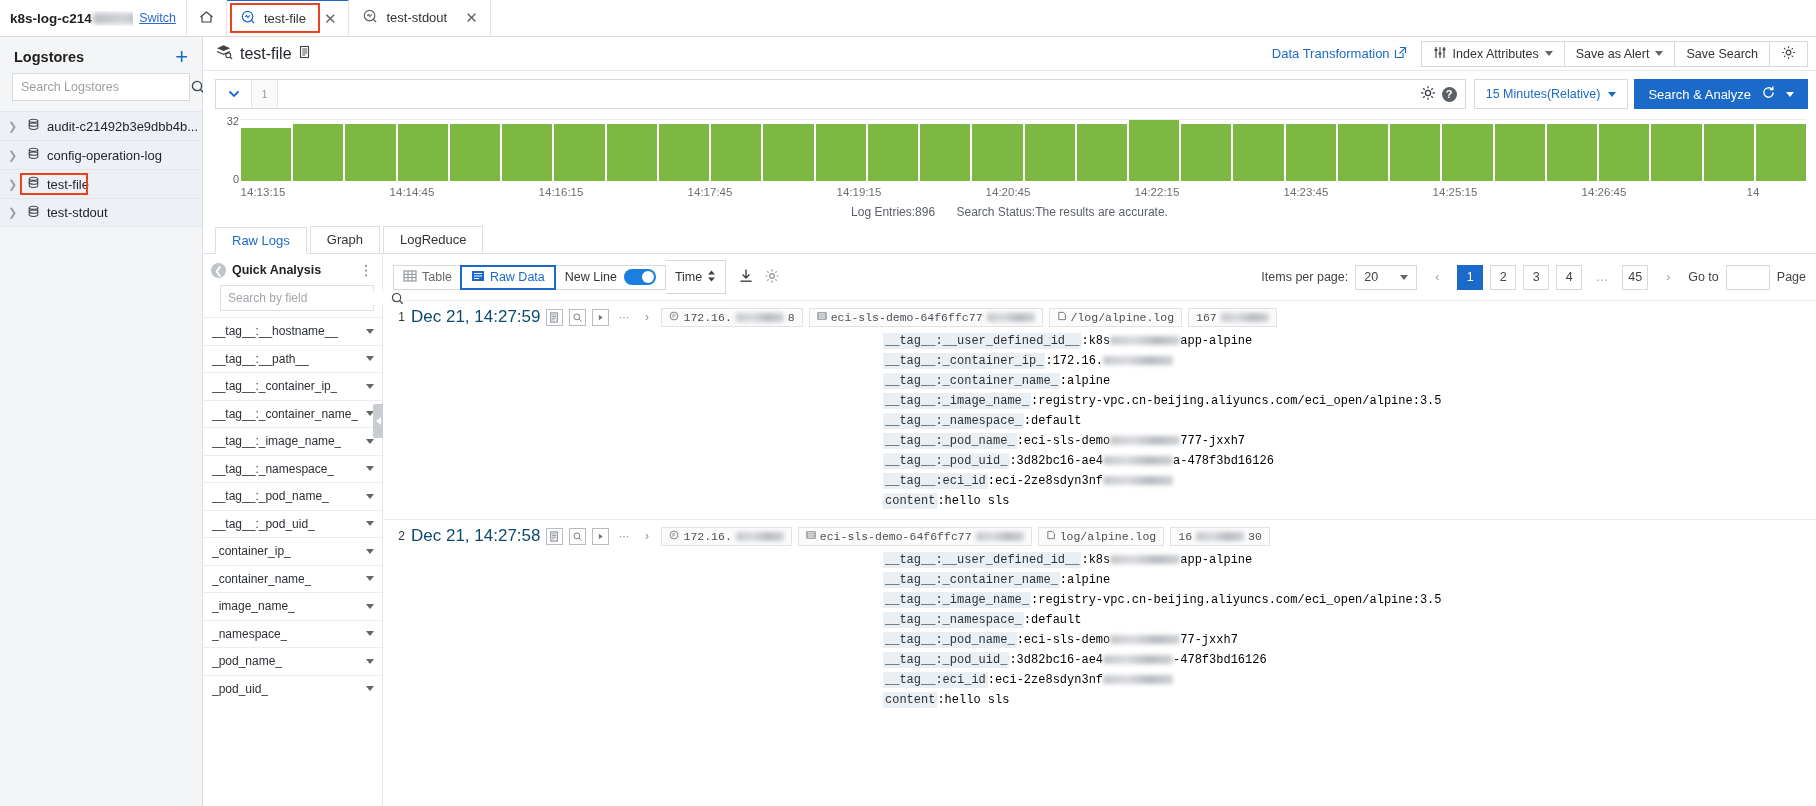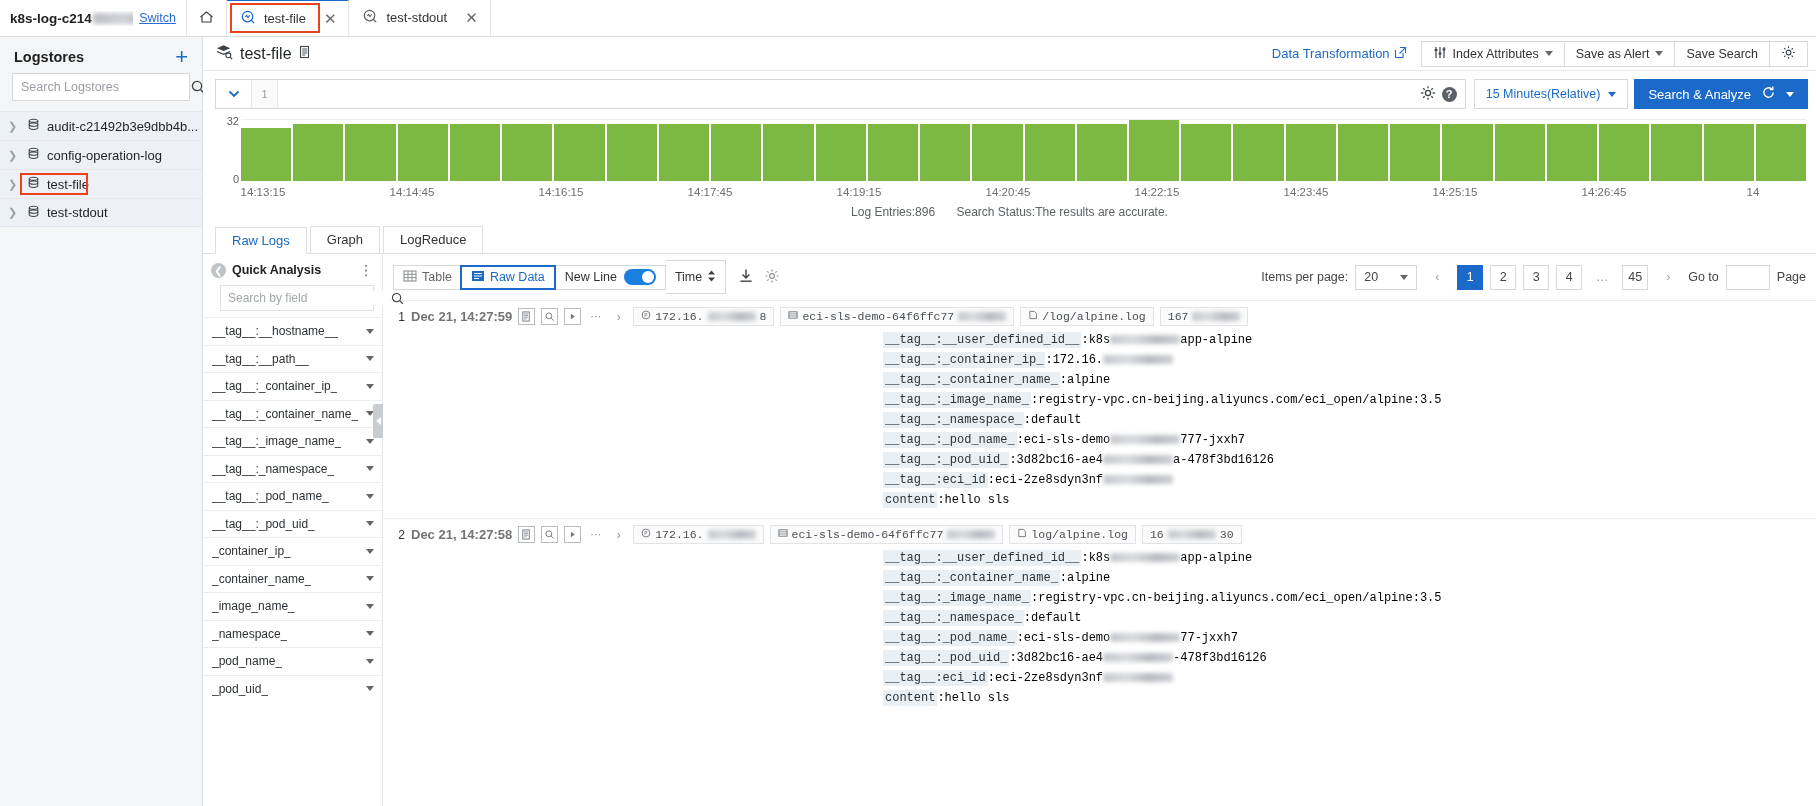--- a/index.html
+++ b/index.html
@@ -208,21 +208,21 @@
   .pg { min-width: 26px; height: 25px; border: 1px solid #d5d8dc; display: flex; align-items: center; justify-content: center; cursor: pointer; background: #fff; font-size: 12.5px;}
   .pg.cur { background: #1b6ac9; color: #fff; border-color: #1b6ac9; }
   .pg.nav { border: 0; color: #9aa0a6; }
   .goto { font-size: 12.5px; color: #444; }
   .pagebox { border: 1px solid #d5d8dc; height: 25px; width: 44px; }
 
   .logscroll { flex: 1 1 auto; overflow: hidden; }
   .logrow { border-top: 1px solid #ececec; padding: 6px 0 8px 0; }
   .logrow-head { display: flex; align-items: center; gap: 6px; padding-left: 10px; flex-wrap: nowrap; }
   .idx { color: #333; font-size: 12px; width: 12px; text-align: right; }
-  .ts { font-weight: bold; font-size: 13px; color: #737373; white-space: nowrap; }
+  .ts { font-weight: normal; font-size: 17px; color: #0c4a6e; white-space: nowrap; }
   .mini { width: 17px; height: 17px; border: 1px solid #b7bcc2; display: flex; align-items: center; justify-content: center; color: #6e757c; font-size: 10px; cursor: pointer; background:#fff;}
   .mini.noborder { border: 0; }
   .pill {
     display: flex; align-items: center; gap: 4px; height: 19px; padding: 0 7px;
     border: 1px solid #e0e3e7; background: #fbfbfb; font-size: 11.5px;
     color: #4a4f55; font-family: "Liberation Mono", monospace; white-space: nowrap;
   }
   .blurtxt {
     display: inline-block; color: transparent; border-radius: 2px;
     background: linear-gradient(90deg,#c4c7cb,#d8dadd,#b8bbc0,#cdd0d4);

